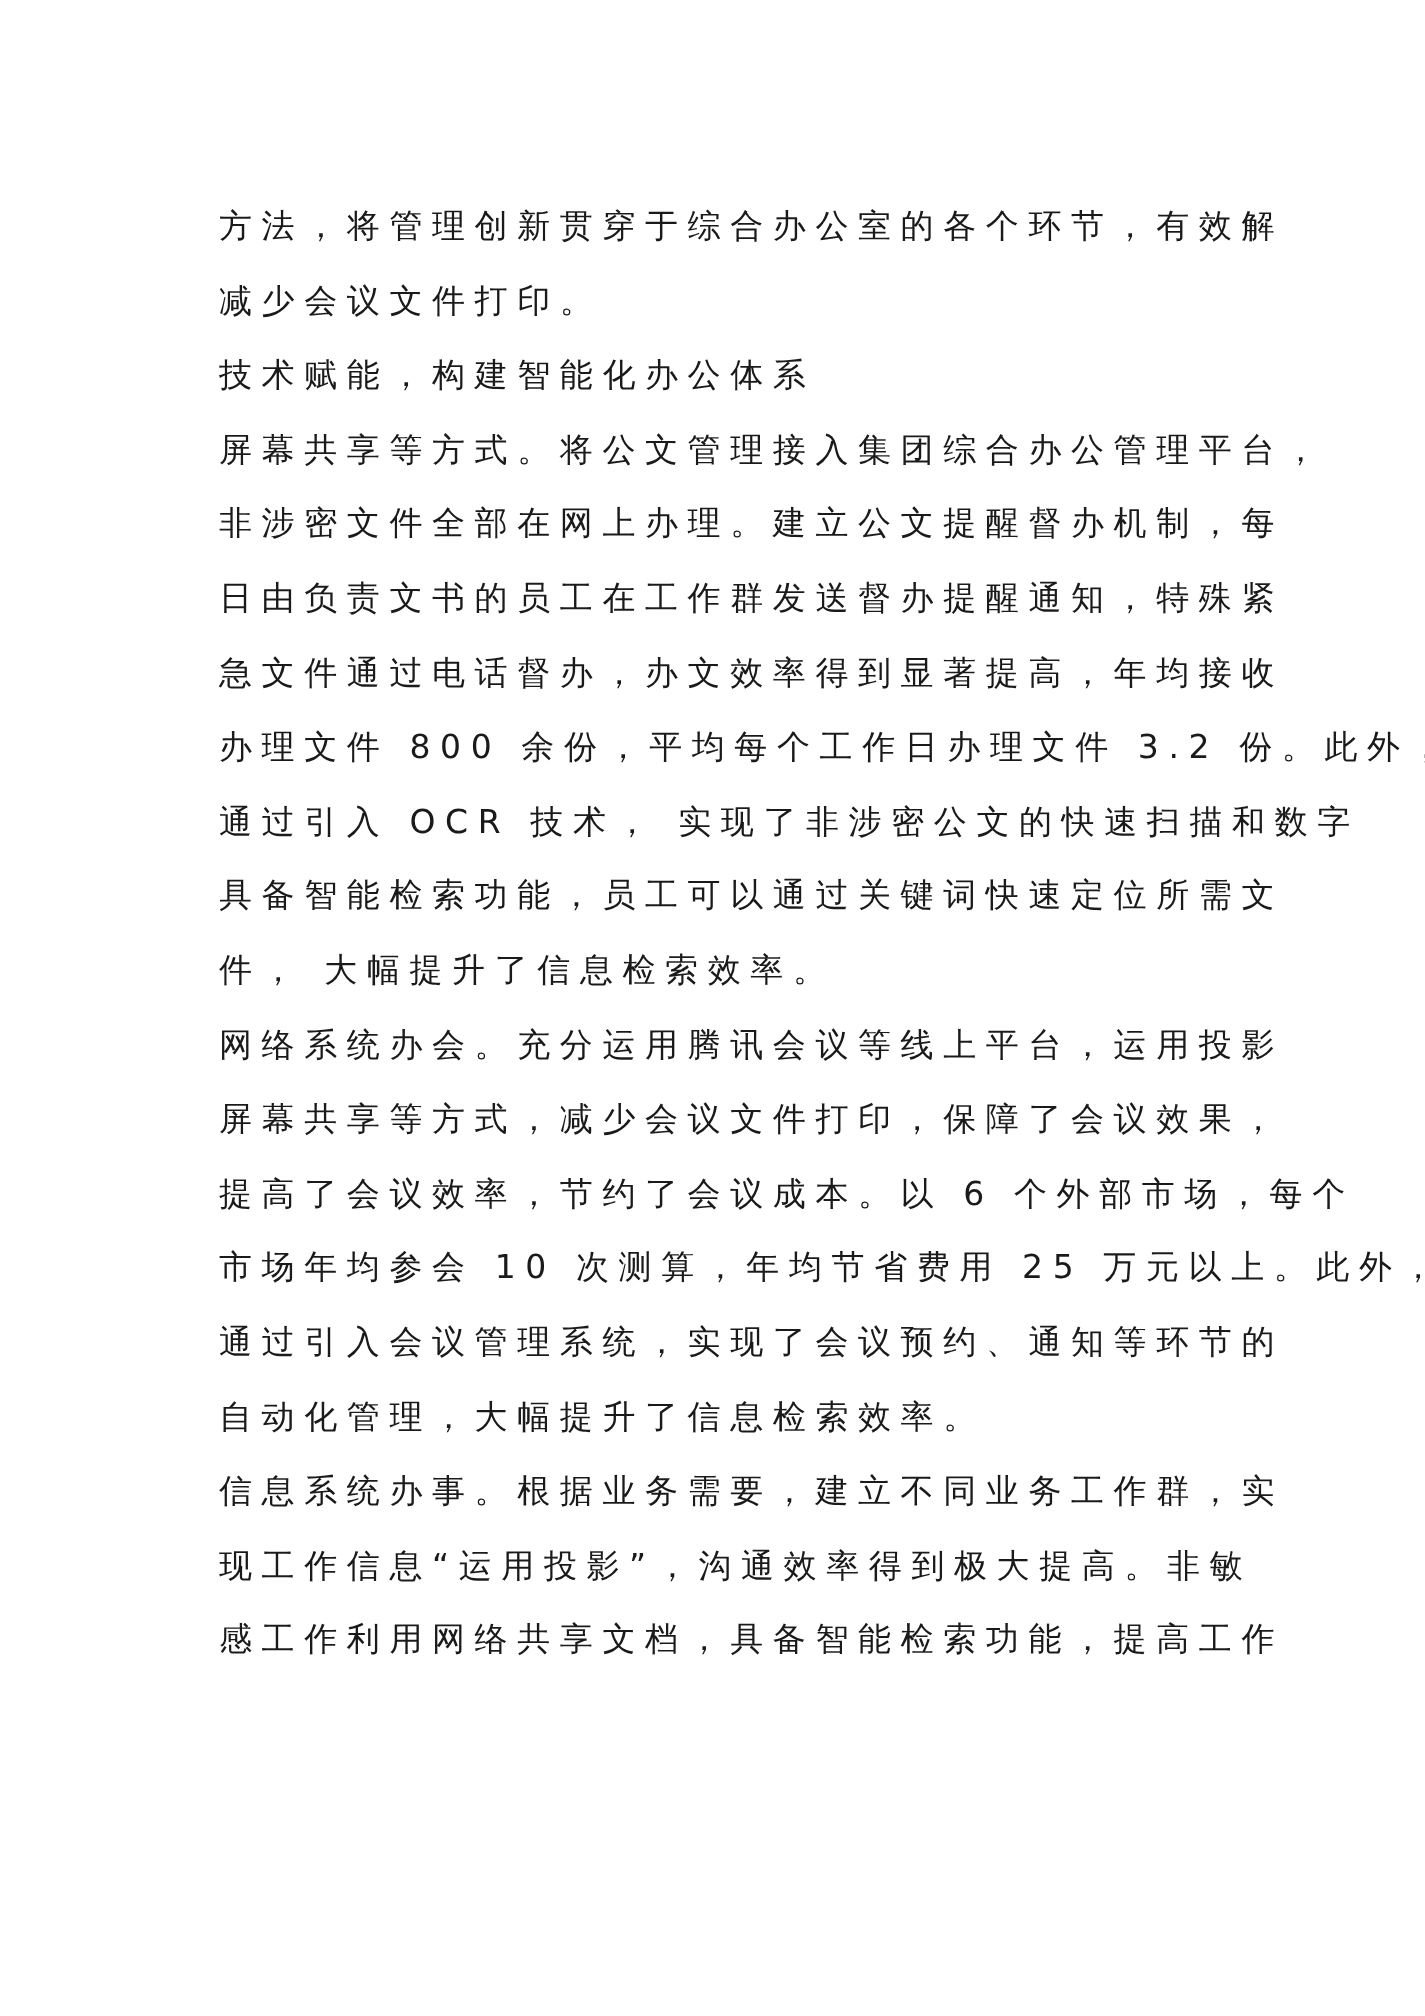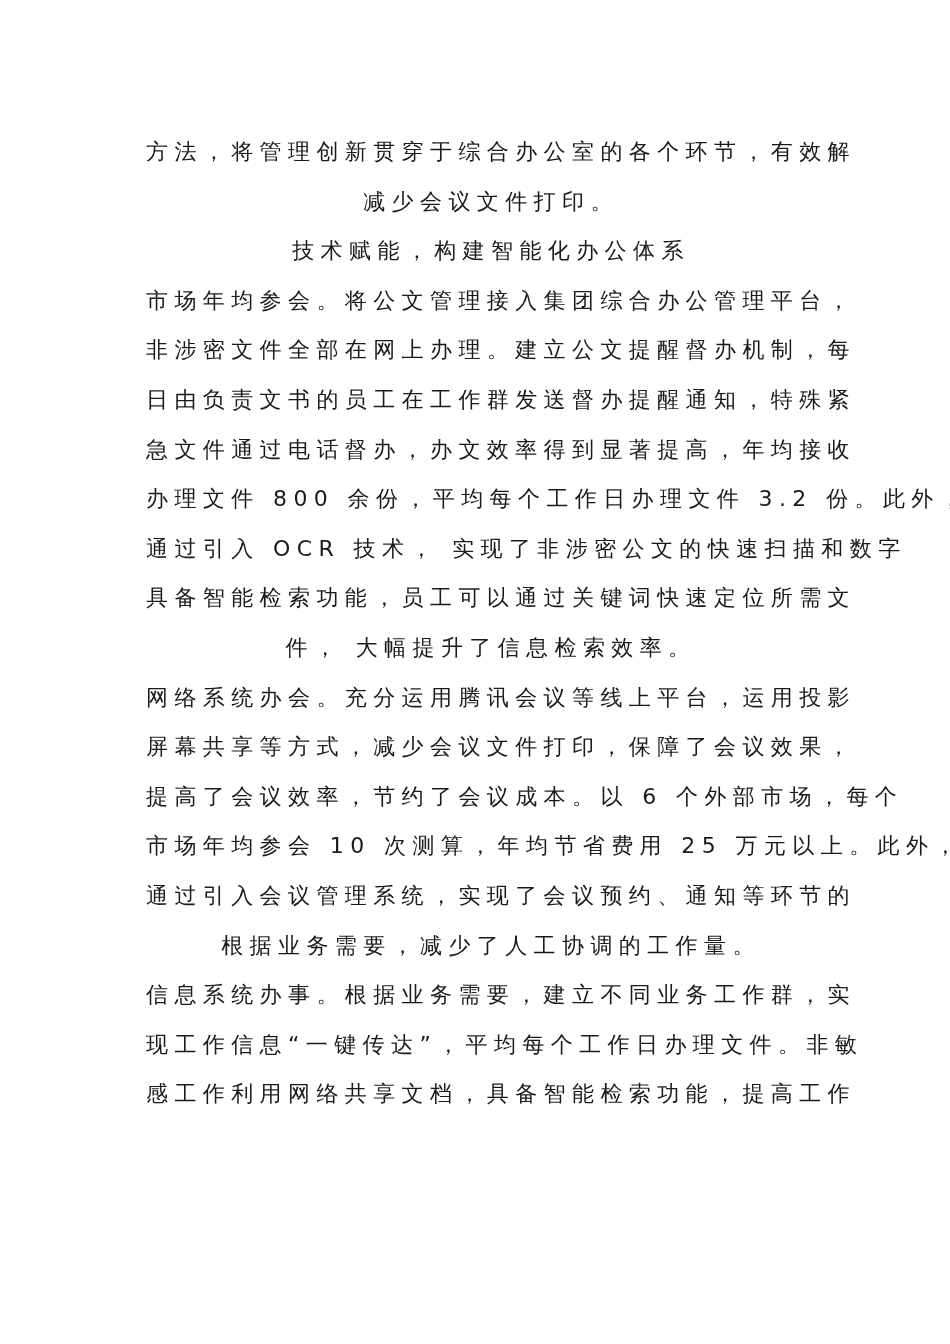--- a/index.html
+++ b/index.html
@@ -20,40 +20,39 @@
       width: 690px;
     }
     .line {
       height: 49.6px;
       line-height: 49.6px;
       font-family: "DejaVu Sans", "Liberation Sans", sans-serif;
       font-size: 22px;
       letter-spacing: 6.4px;
       color: #1a1a1a;
       white-space: nowrap;
-      text-align: center;
     }
   </style>
 </head>
 <body>
 
 <div class="page">
   <div class="line">方法，将管理创新贯穿于综合办公室的各个环节，有效解</div>
   <div class="line">减少会议文件打印。</div>
   <div class="line">技术赋能，构建智能化办公体系</div>
-  <div class="line">市场年均参会。将公文管理接入集团综合办公管理平台，</div>
+  <div class="line">屏幕共享等方式。将公文管理接入集团综合办公管理平台，</div>
   <div class="line">非涉密文件全部在网上办理。建立公文提醒督办机制，每</div>
   <div class="line">日由负责文书的员工在工作群发送督办提醒通知，特殊紧</div>
   <div class="line">急文件通过电话督办，办文效率得到显著提高，年均接收</div>
   <div class="line">办理文件 800 余份，平均每个工作日办理文件 3.2 份。此外，</div>
   <div class="line">通过引入 OCR 技术， 实现了非涉密公文的快速扫描和数字</div>
   <div class="line">具备智能检索功能，员工可以通过关键词快速定位所需文</div>
   <div class="line">件， 大幅提升了信息检索效率。</div>
   <div class="line">网络系统办会。充分运用腾讯会议等线上平台，运用投影</div>
   <div class="line">屏幕共享等方式，减少会议文件打印，保障了会议效果，</div>
   <div class="line">提高了会议效率，节约了会议成本。以 6 个外部市场，每个</div>
   <div class="line">市场年均参会 10 次测算，年均节省费用 25 万元以上。此外，</div>
   <div class="line"> 通过引入会议管理系统，实现了会议预约、通知等环节的</div>
-  <div class="line">根据业务需要，减少了人工协调的工作量。</div>
+  <div class="line">自动化管理，大幅提升了信息检索效率。</div>
   <div class="line">信息系统办事。根据业务需要，建立不同业务工作群，实</div>
-  <div class="line">现工作信息“一键传达”，平均每个工作日办理文件。非敏</div>
+  <div class="line">现工作信息“运用投影”，沟通效率得到极大提高。非敏</div>
   <div class="line">感工作利用网络共享文档，具备智能检索功能，提高工作</div>
 </div>
 
 </body></html>

